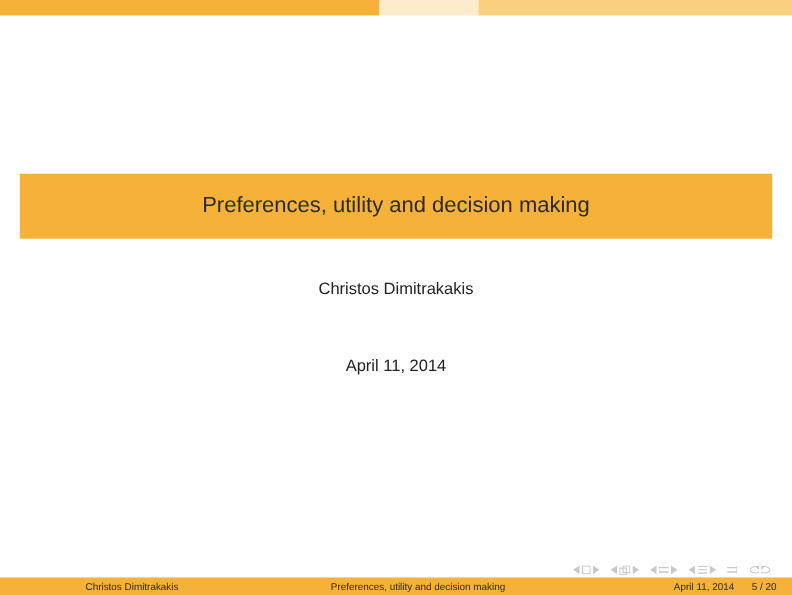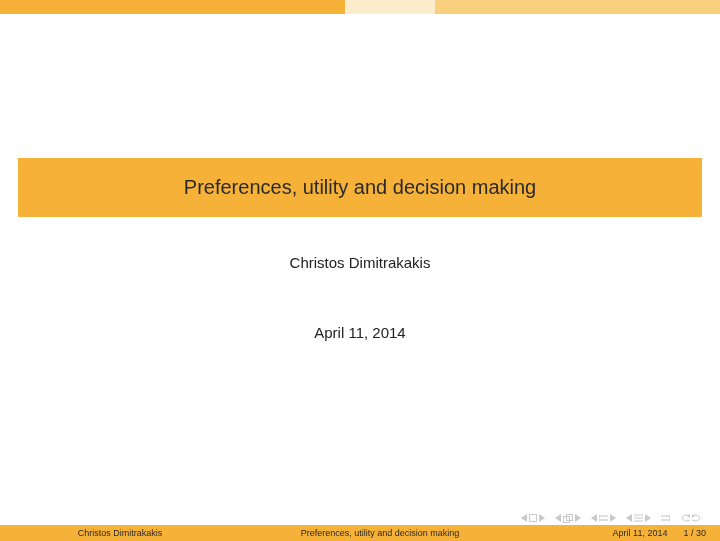--- a/index.html
+++ b/index.html
@@ -162,15 +162,15 @@
       <path d="M20 5 A5 4 0 0 1 12 7" fill="none" stroke="#c9c9c9" stroke-width="1"></path>
     </svg>
   </span>
 </div>
 
 <div class="footer">
   <div class="f-author">Christos Dimitrakakis</div>
   <div class="f-title">Preferences, utility and decision making</div>
   <div class="f-right">
     <span>April 11, 2014</span>
-    <span>1 / 30</span>
+    <span>5 / 20</span>
   </div>
 </div>
 
 </body></html>

